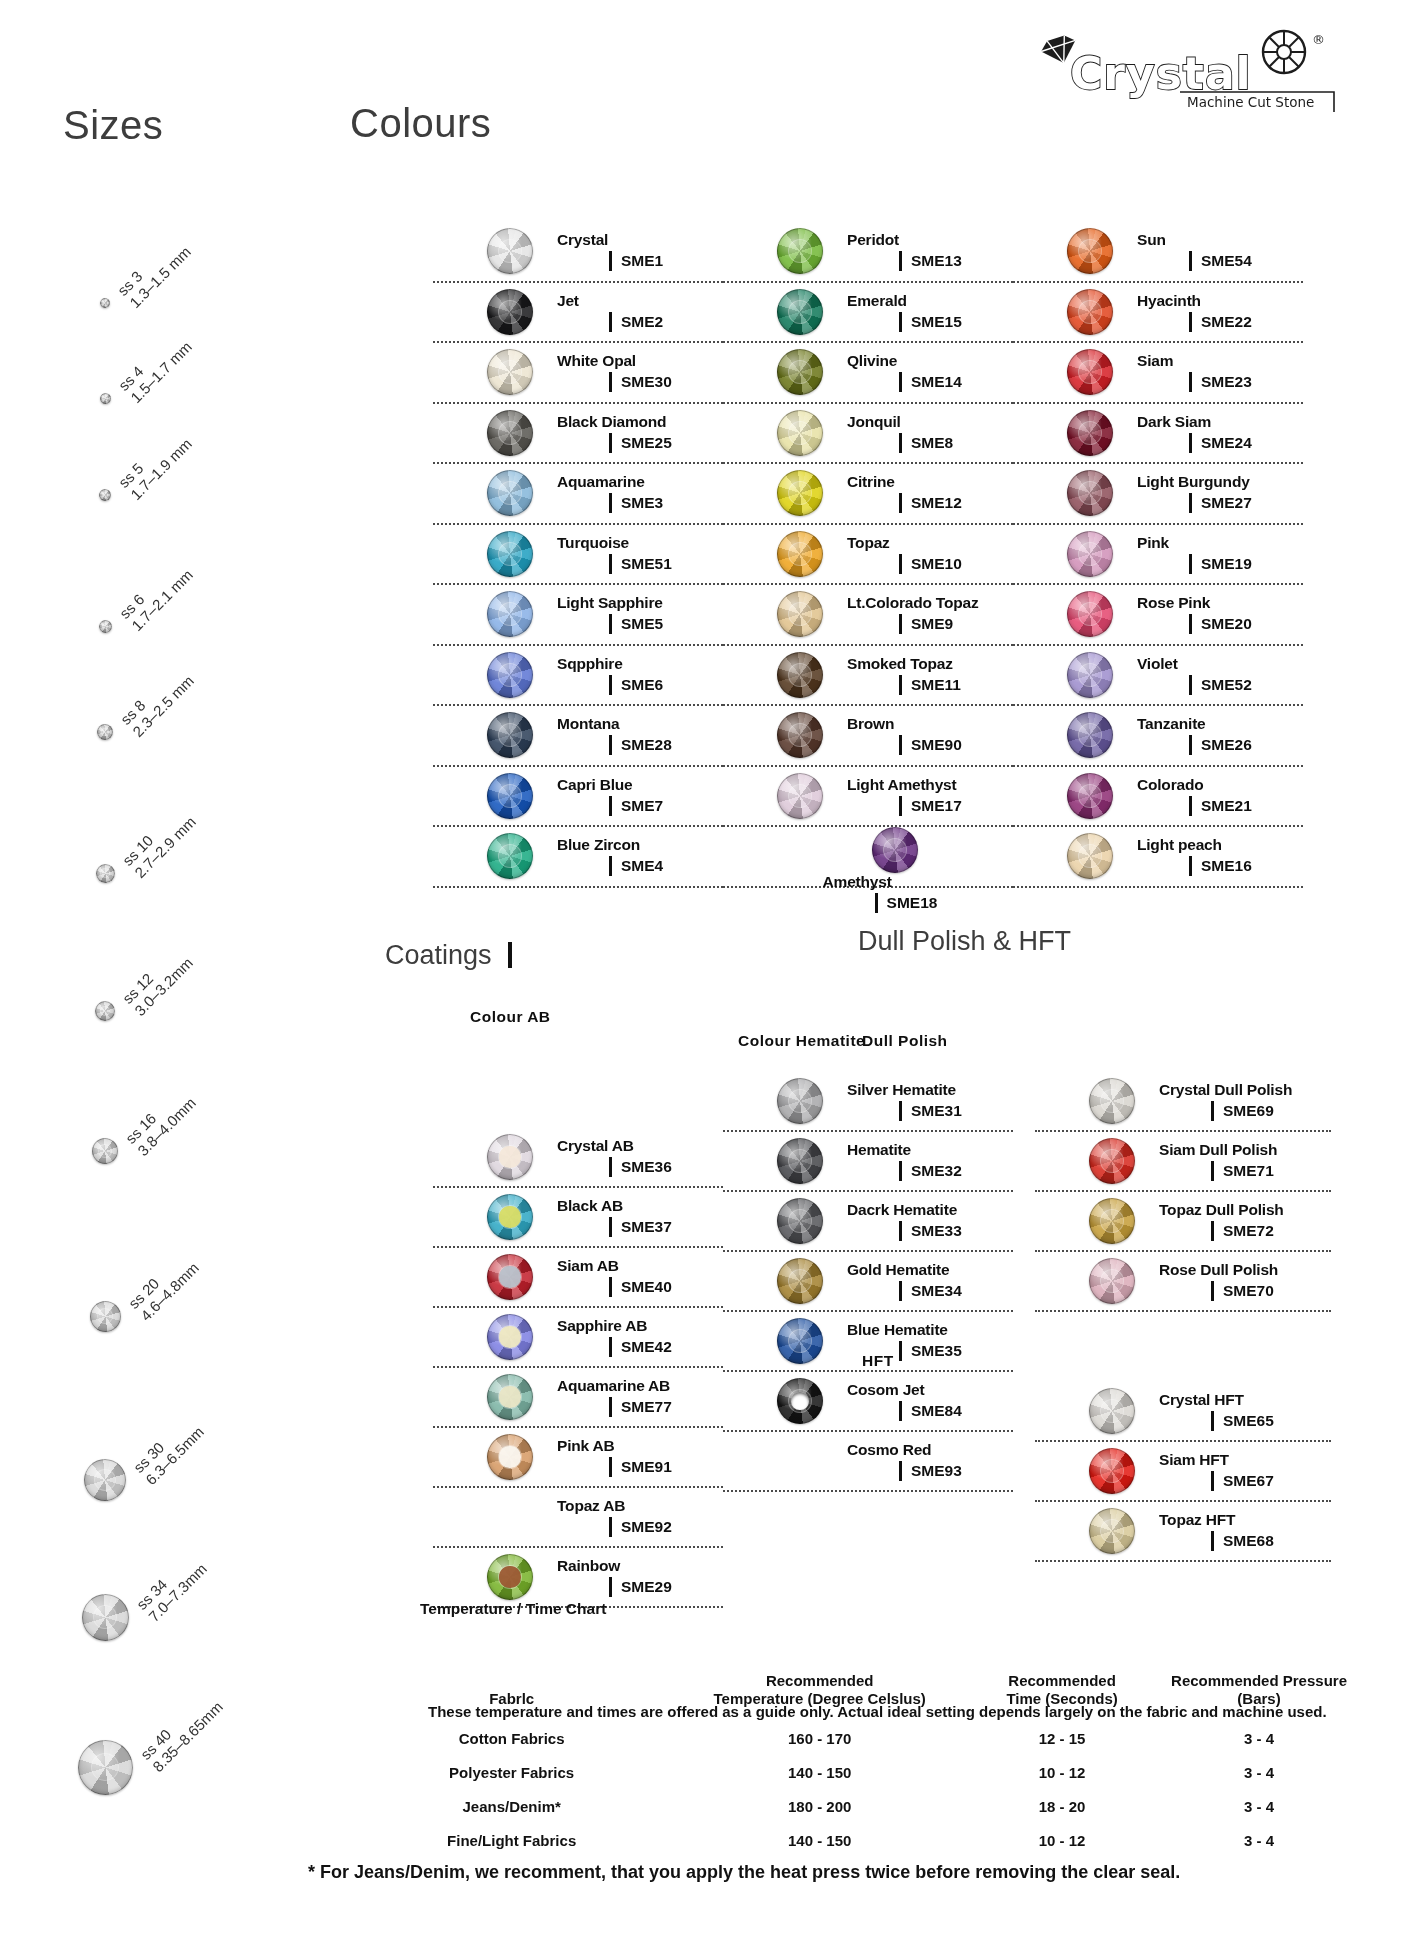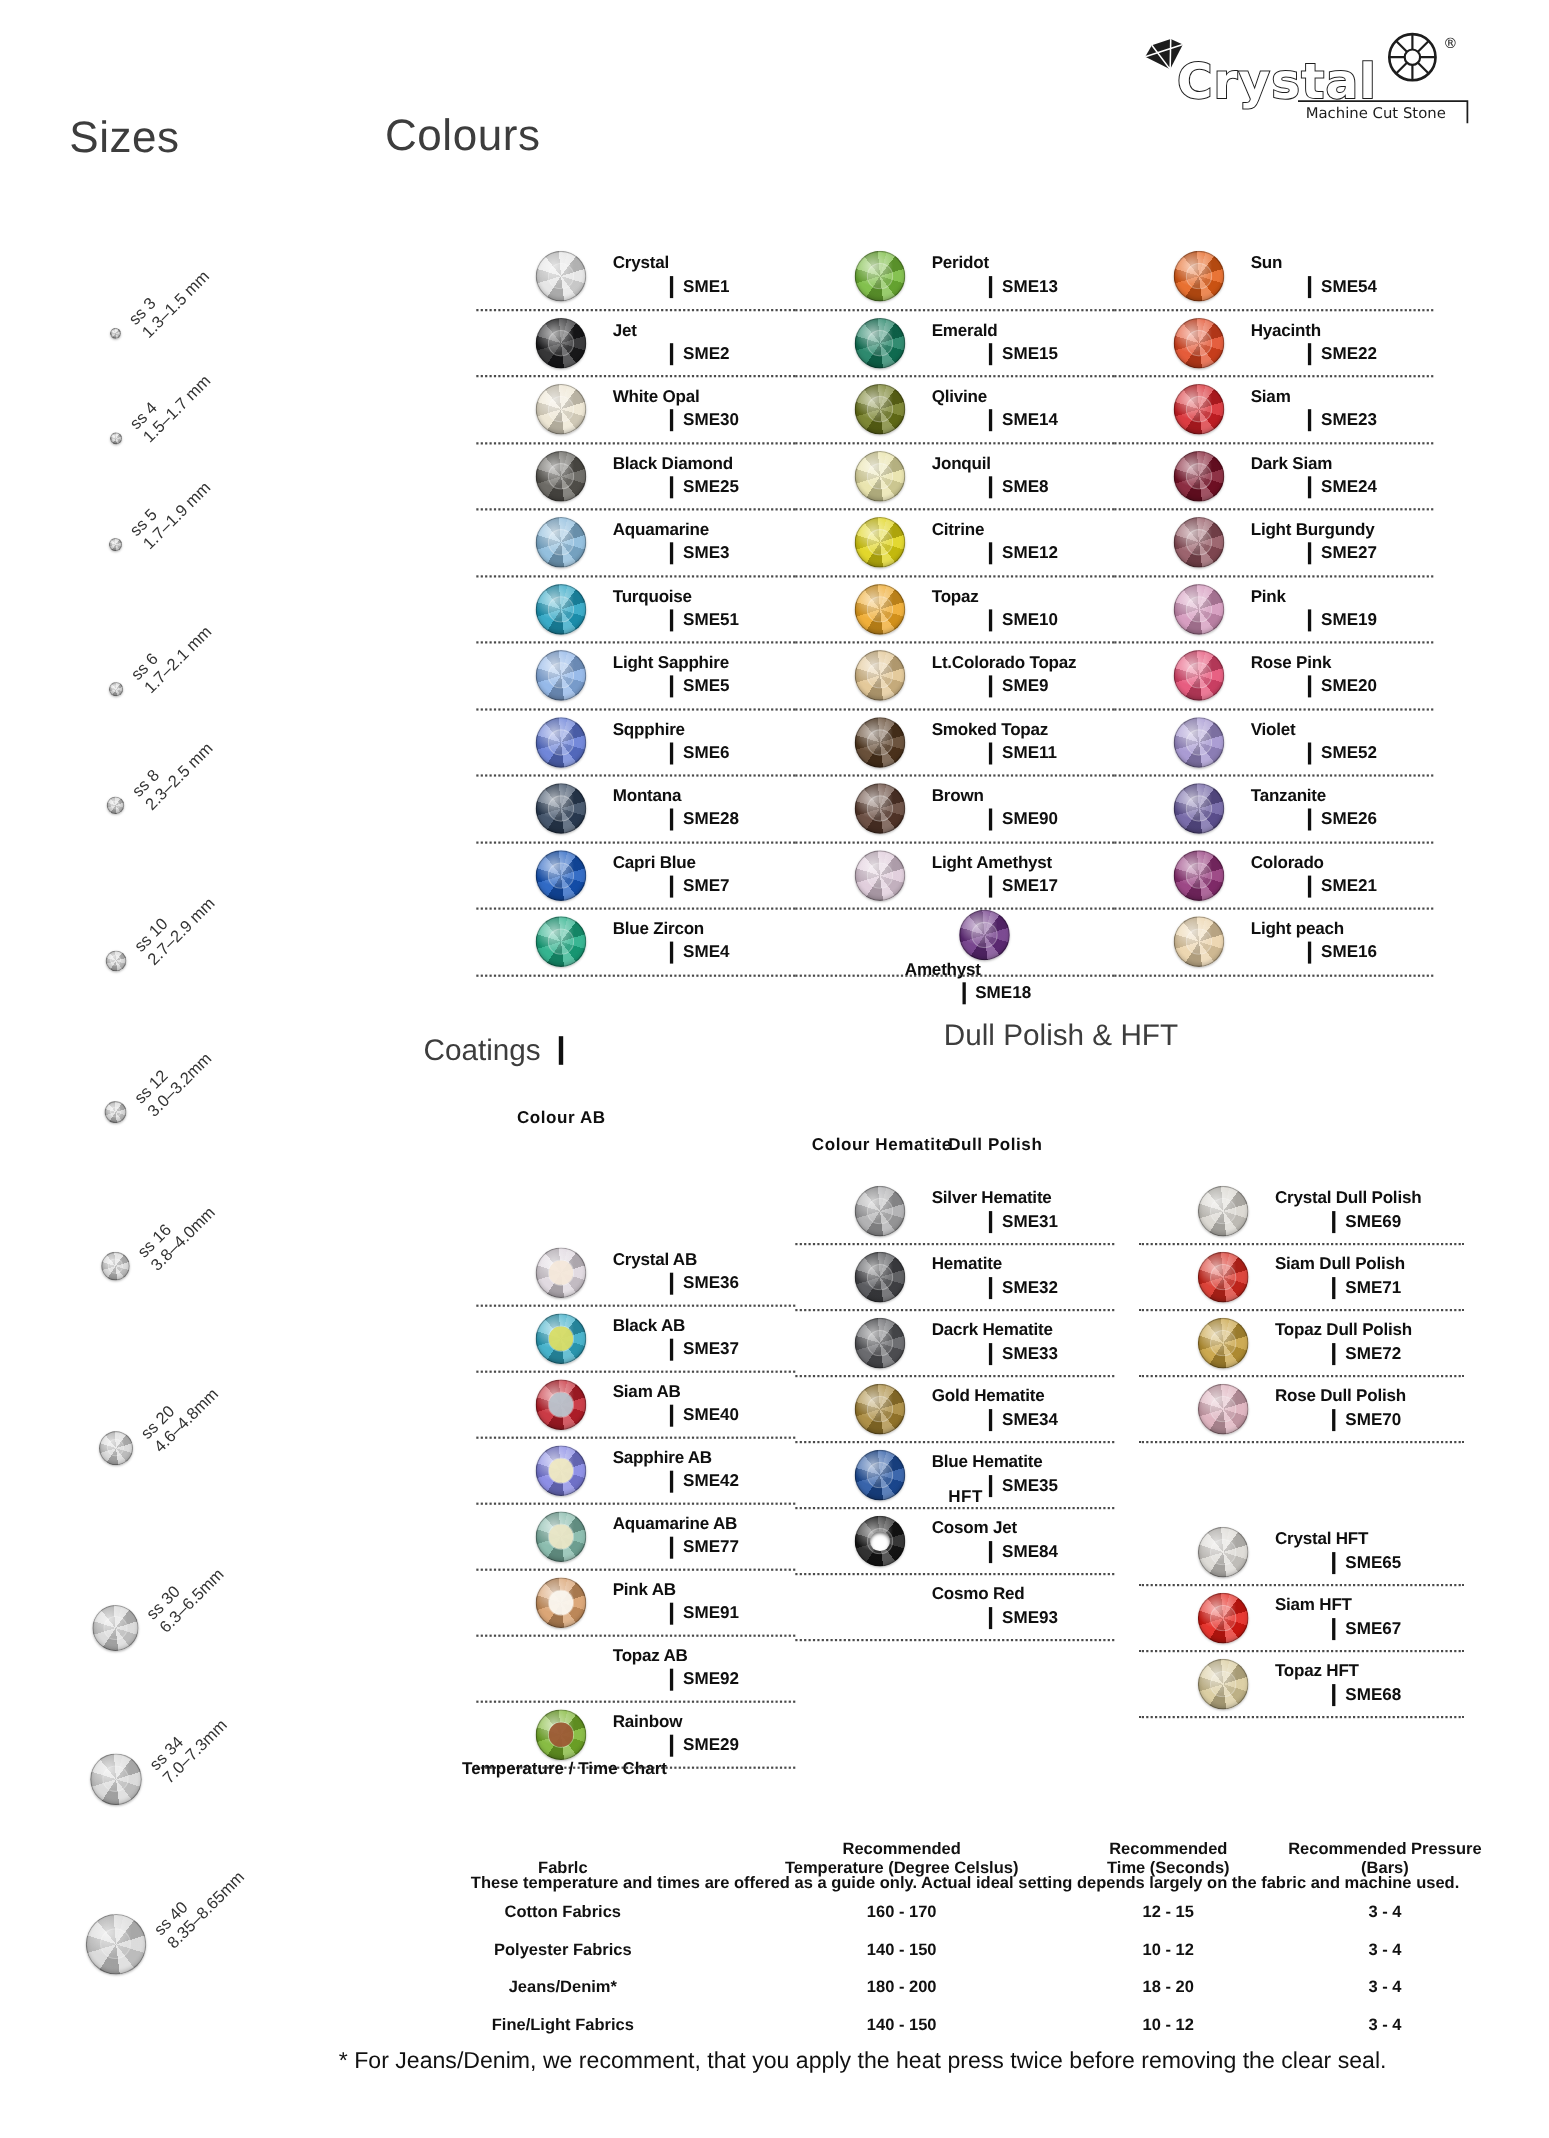--- a/index.html
+++ b/index.html
@@ -58,21 +58,21 @@
   .size-label{position:absolute;transform:rotate(-45deg);transform-origin:0 100%;
     font-size:15px;color:#333;line-height:17px;white-space:nowrap;}
 
   
   #temp-heading{position:absolute;left:420px;top:1600px;font-size:15.5px;font-weight:700;}
   #temp-note{position:absolute;left:428px;top:1701px;width:965px;font-size:15px;font-weight:700;line-height:21px;}
   #temp-table{position:absolute;left:345px;top:1672px;width:1010px;font-weight:700;font-size:15px;}
   .trow{display:grid;grid-template-columns:33% 28% 20% 19%;align-items:end;}
   .trow.tbody-row{align-items:center;height:34px;}
   .tcell{text-align:center;line-height:18px;}
-  #temp-footnote{position:absolute;left:308px;top:1862px;font-size:21px;font-weight:400;}
+  #temp-footnote{position:absolute;left:308px;top:1862px;font-size:18px;font-weight:700;}
 
   
   #logo{position:absolute;left:1030px;top:26px;width:320px;height:90px;}
 </style>
 </head>
 <body>
 
 <div class="page">
 
   <div id="logo">

